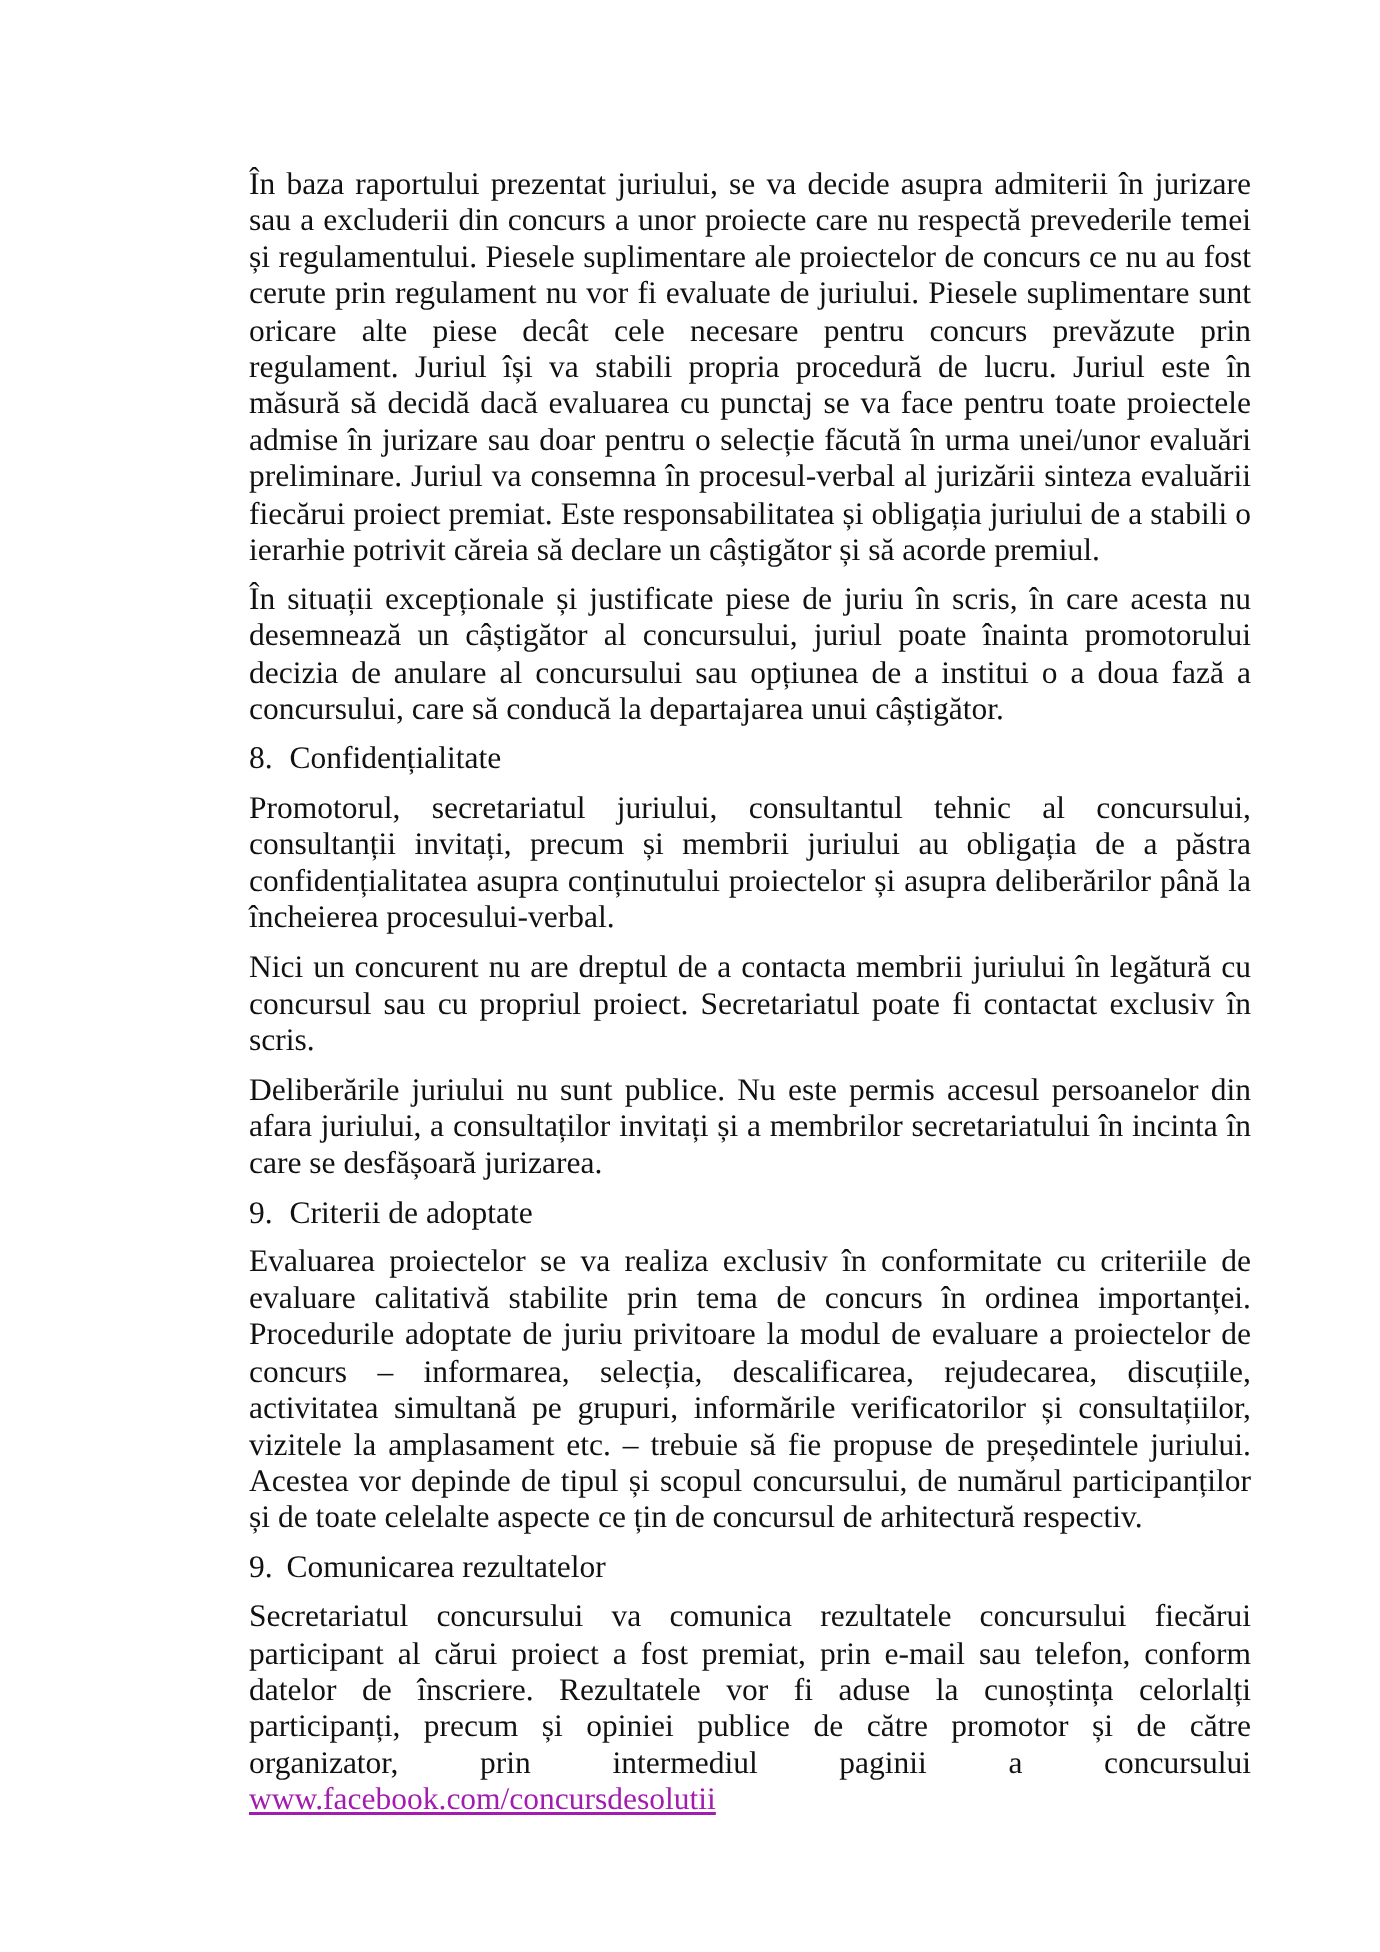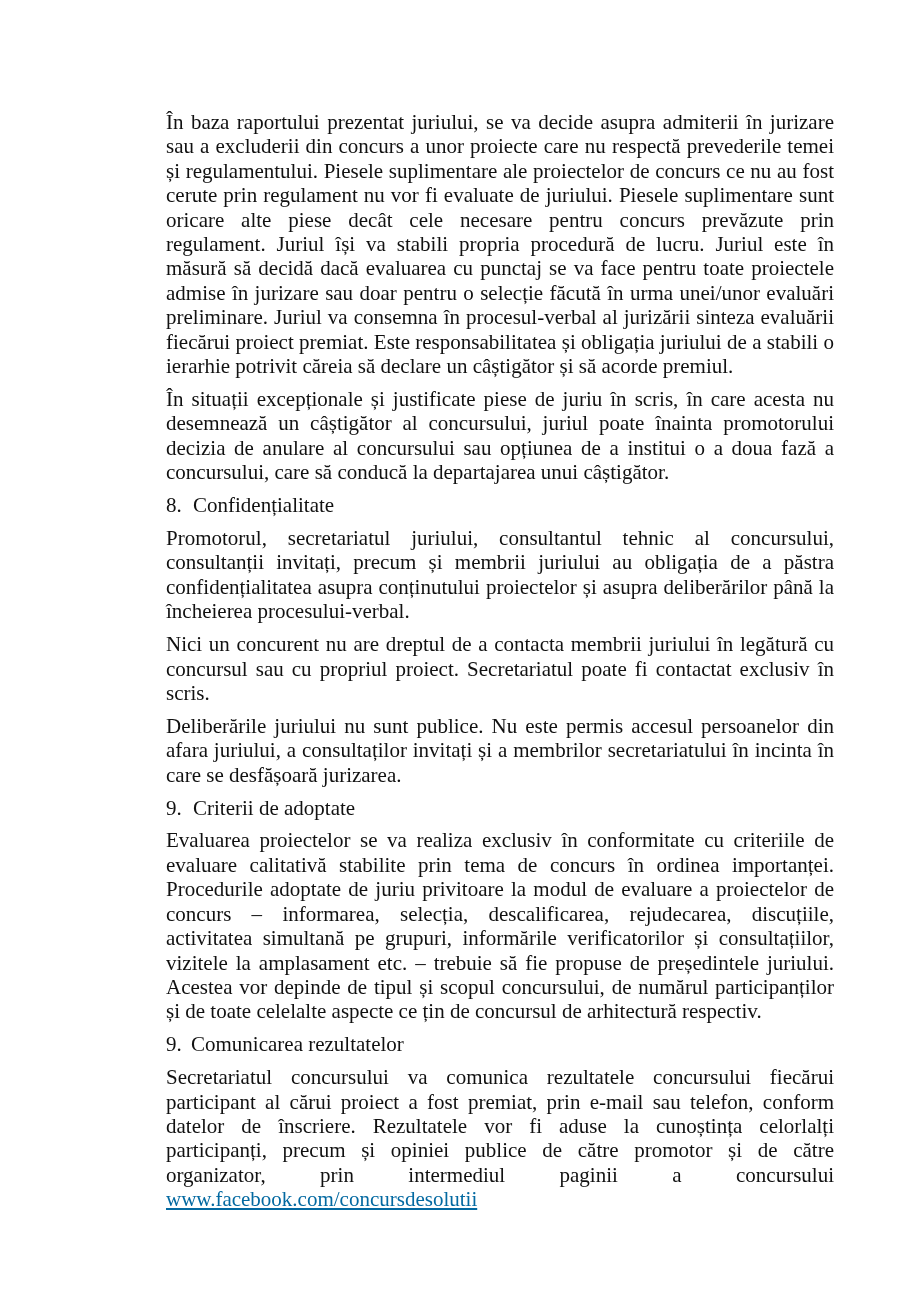--- a/index.html
+++ b/index.html
@@ -19,21 +19,21 @@
     text-align: justify;
   }
   .heading {
     margin: 0 0 8.5px 0;
     display: flex;
   }
   .heading .num { width: 27px; flex: none; }
   .heading .title { }
   .heading.h10 .num { width: auto; margin-right: 4px; }
   .link {
-    color: #0369a1;
+    color: #a21caf;
     text-decoration: underline;
   }
 </style>
 </head>
 <body>
 
 <div class="page">
 
   <p class="para">În baza raportului prezentat juriului, se va decide asupra admiterii în jurizare sau a excluderii din concurs a unor proiecte care nu respectă prevederile temei și regulamentului. Piesele suplimentare ale proiectelor de concurs ce nu au fost cerute prin regulament nu vor fi evaluate de juriului. Piesele suplimentare sunt oricare alte piese decât cele necesare pentru concurs prevăzute prin regulament. Juriul își va stabili propria procedură de lucru. Juriul este în măsură să decidă dacă evaluarea cu punctaj se va face pentru toate proiectele admise în jurizare sau doar pentru o selecție făcută în urma unei/unor evaluări preliminare. Juriul va consemna în procesul-verbal al jurizării sinteza evaluării fiecărui proiect premiat. Este responsabilitatea și obligația juriului de a stabili o ierarhie potrivit căreia să declare un câștigător și să acorde premiul.</p>
   <p class="para">În situații excepționale și justificate piese de juriu în scris, în care acesta nu desemnează un câștigător al concursului, juriul poate înainta promotorului decizia de anulare al concursului sau opțiunea de a institui o a doua fază a concursului, care să conducă la departajarea unui câștigător.</p>

